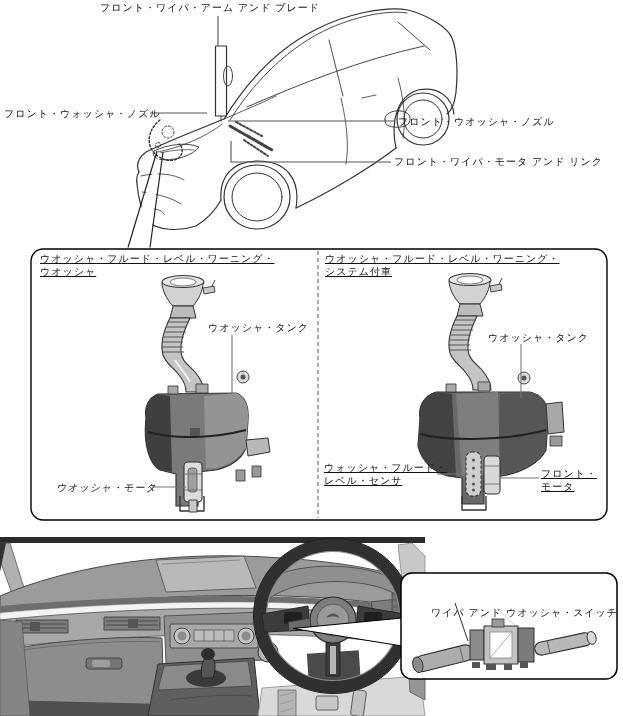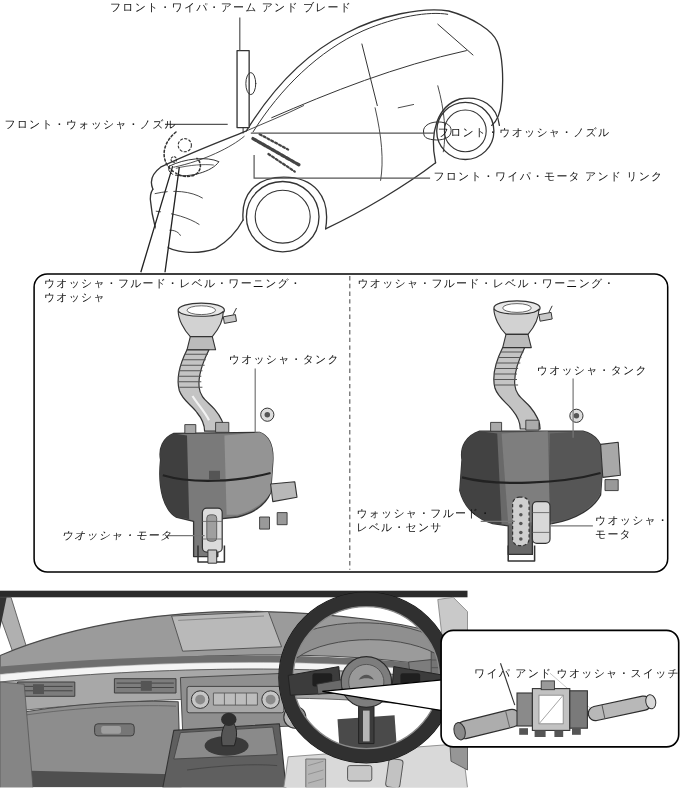--- a/index.html
+++ b/index.html
@@ -1,21 +1,21 @@
 <!DOCTYPE html>
 <html><head>
 <meta charset="utf-8">
 <style>
   html,body{margin:0;padding:0;background:#fff;}
   .page{position:relative;width:623px;height:716px;background:#fff;overflow:hidden;
         font-family:"Liberation Sans",sans-serif;}
   svg.art{position:absolute;left:0;top:0;}
   .lbl{position:absolute;font-size:10px;line-height:13px;letter-spacing:1px;
        color:#111;white-space:nowrap;z-index:5;}
-  .lbl span{display:block;}
+  .lbl span{display:block;text-decoration:underline;}
 </style>
 </head>
 <body>
 
 <div class="page">
 
 <svg class="art" width="623" height="716" viewBox="0 0 623 716">
 
   <g fill="none" stroke="#333" stroke-width="1.2" stroke-linejoin="round" stroke-linecap="round">
 
@@ -282,29 +282,30 @@
   <span>ウオッシャ・フルード・レベル・ワーニング・</span>
   <span>ウオッシャ</span>
 </div>
 
 <div class="lbl" style="left:208px;top:321px;">ウオッシャ・タンク</div>
 
 <div class="lbl" style="left:56px;top:481px;font-style:italic;">ウオッシャ・モータ</div>
 
 <div class="lbl" style="left:325px;top:252px;">
   <span>ウオッシャ・フルード・レベル・ワーニング・</span>
+  <span>システム付車</span>
 </div>
 
 <div class="lbl" style="left:488px;top:331px;">ウオッシャ・タンク</div>
 
 <div class="lbl" style="left:324px;top:461px;">
   <span>ウォッシャ・フルード・</span>
   <span>レベル・センサ</span>
 </div>
 
 <div class="lbl" style="left:541px;top:467px;">
-  <span>ウオッシャ・</span>
+  <span>フロント・</span>
   <span>モータ</span>
 </div>
 
 <div class="lbl" style="left:431px;top:586px;margin-top:20px;">ワイパ アンド ウオッシャ・スイッチ</div>
 
 </div>
 
 </body></html>

